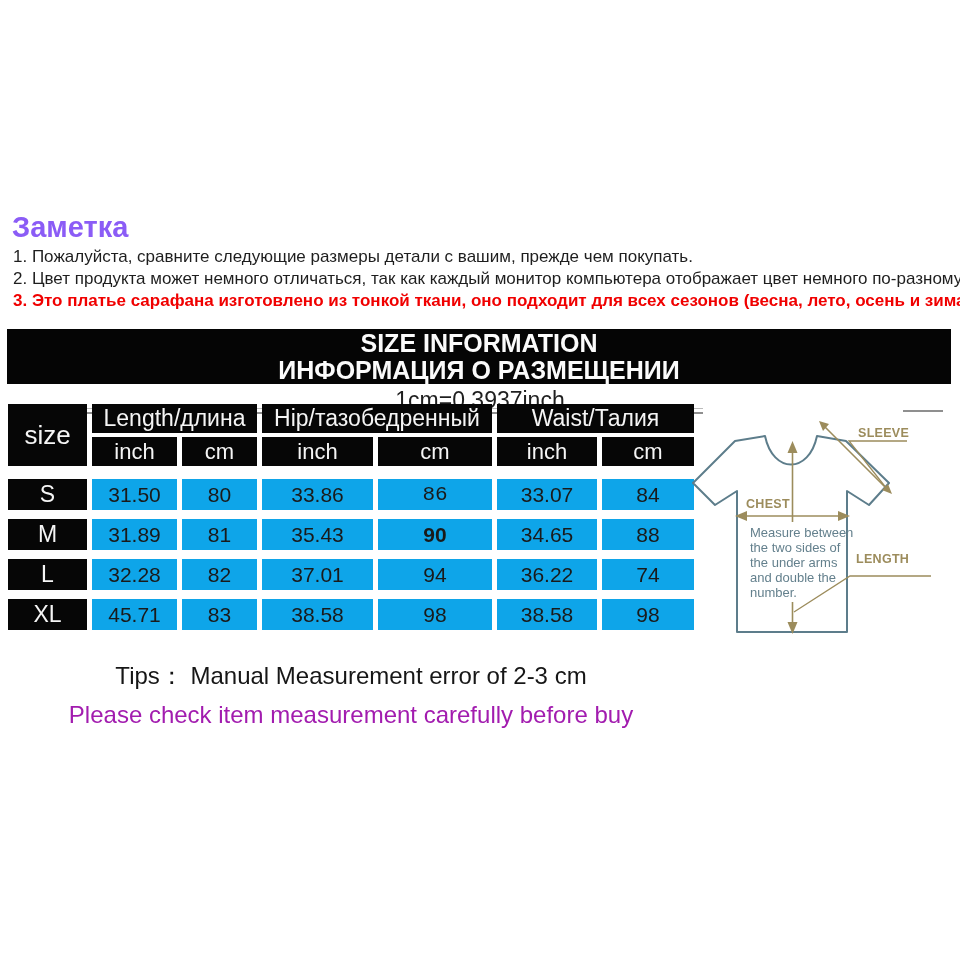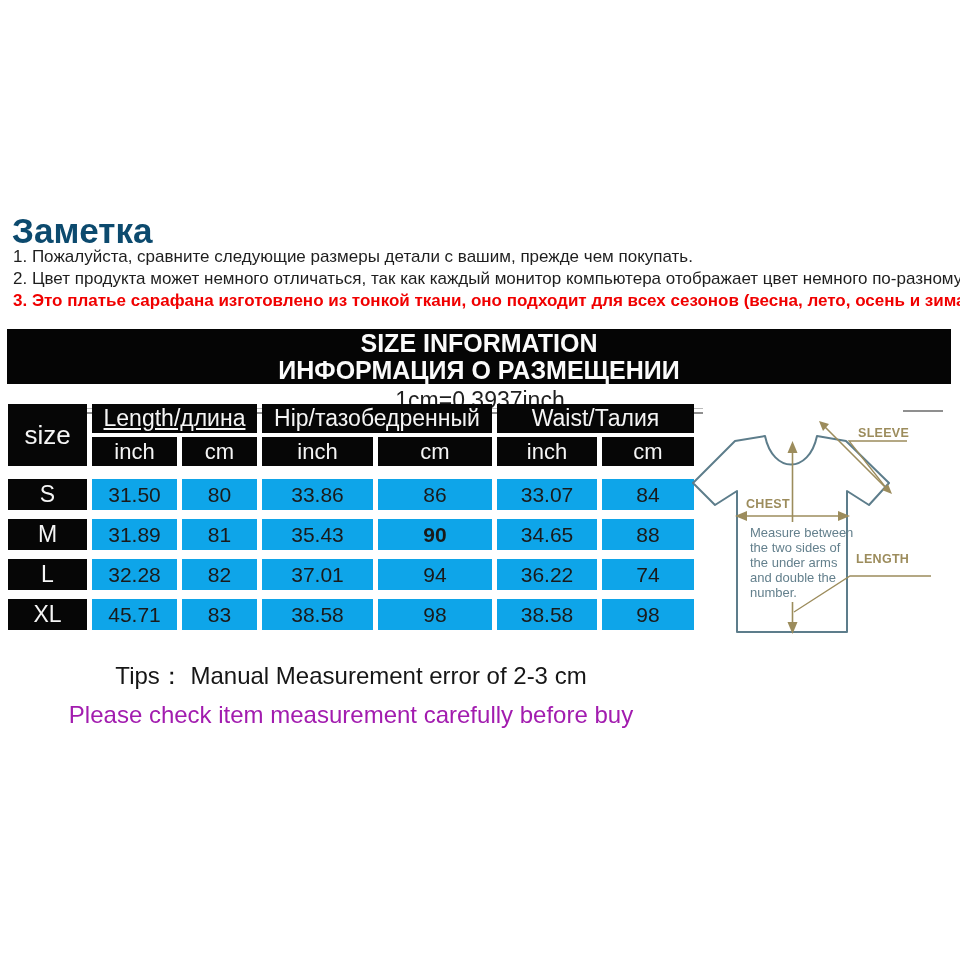--- a/index.html
+++ b/index.html
@@ -1,20 +1,20 @@
 <!DOCTYPE html>
 <html><head>
 <meta charset="utf-8">
 <style>
   html,body{margin:0;padding:0;background:#ffffff;}
   .page{position:relative;width:960px;height:960px;background:#ffffff;overflow:hidden;
         font-family:"Liberation Sans","DejaVu Sans",sans-serif;}
 
   
-  .note-title{position:absolute;left:12px;top:211px;font-size:35px;font-weight:bold;color:#0c4a6e;}
+  .note-title{position:absolute;left:12px;top:211px;font-size:29px;font-weight:bold;color:#8b5cf6;}
   .note-line{position:absolute;left:13px;font-size:17px;color:#1e1e1e;white-space:nowrap;}
   .note-1{top:247px;}
   .note-2{top:269px;}
   .note-3{top:291px;color:#f00000;font-weight:bold;}
 
   
   .banner{position:absolute;left:7px;top:329px;width:944px;height:55px;background:#050505;
           display:flex;flex-direction:column;align-items:center;justify-content:center;}
   .banner div{color:#fbfbfb;font-weight:bold;font-size:25px;line-height:27px;white-space:nowrap;}
 
@@ -68,36 +68,36 @@
   </div>
 
   <div class="conversion">1cm=0.3937inch</div>
 
   <div class="divider div-left-a"></div>
   <div class="divider div-left-b"></div>
   <div class="divider div-right"></div>
 
   <div class="size-table">
     <div class="cell th size-head" style="grid-column:1;grid-row:1 / span 3;">size</div>
-    <div class="cell th group" style="grid-column:2 / span 2;grid-row:1;text-decoration:underline;">Length/длина</div>
+    <div class="cell th group" style="grid-column:2 / span 2;grid-row:1;">Length/длина</div>
     <div class="cell th group" style="grid-column:4 / span 2;grid-row:1;">Hip/тазобедренный</div>
     <div class="cell th group" style="grid-column:6 / span 2;grid-row:1;">Waist/Талия</div>
 
     <div class="cell th unit" style="grid-column:2;grid-row:3;">inch</div>
     <div class="cell th unit" style="grid-column:3;grid-row:3;">cm</div>
     <div class="cell th unit" style="grid-column:4;grid-row:3;">inch</div>
     <div class="cell th unit" style="grid-column:5;grid-row:3;">cm</div>
     <div class="cell th unit" style="grid-column:6;grid-row:3;">inch</div>
     <div class="cell th unit" style="grid-column:7;grid-row:3;">cm</div>
 
     <div class="cell th row-label" style="grid-column:1;grid-row:5;">S</div>
     <div class="cell td" style="grid-column:2;grid-row:5;">31.50</div>
     <div class="cell td" style="grid-column:3;grid-row:5;">80</div>
     <div class="cell td" style="grid-column:4;grid-row:5;">33.86</div>
-    <div class="cell td" style="grid-column:5;grid-row:5;">86</div>
+    <div class="cell td" style="grid-column:5;grid-row:5;font-family:Liberation Mono, monospace;">86</div>
     <div class="cell td" style="grid-column:6;grid-row:5;">33.07</div>
     <div class="cell td" style="grid-column:7;grid-row:5;">84</div>
 
     <div class="cell th row-label" style="grid-column:1;grid-row:7;">M</div>
     <div class="cell td" style="grid-column:2;grid-row:7;">31.89</div>
     <div class="cell td" style="grid-column:3;grid-row:7;">81</div>
     <div class="cell td" style="grid-column:4;grid-row:7;">35.43</div>
     <div class="cell td" style="grid-column:5;grid-row:7;font-weight:bold;">90</div>
     <div class="cell td" style="grid-column:6;grid-row:7;">34.65</div>
     <div class="cell td" style="grid-column:7;grid-row:7;">88</div>

